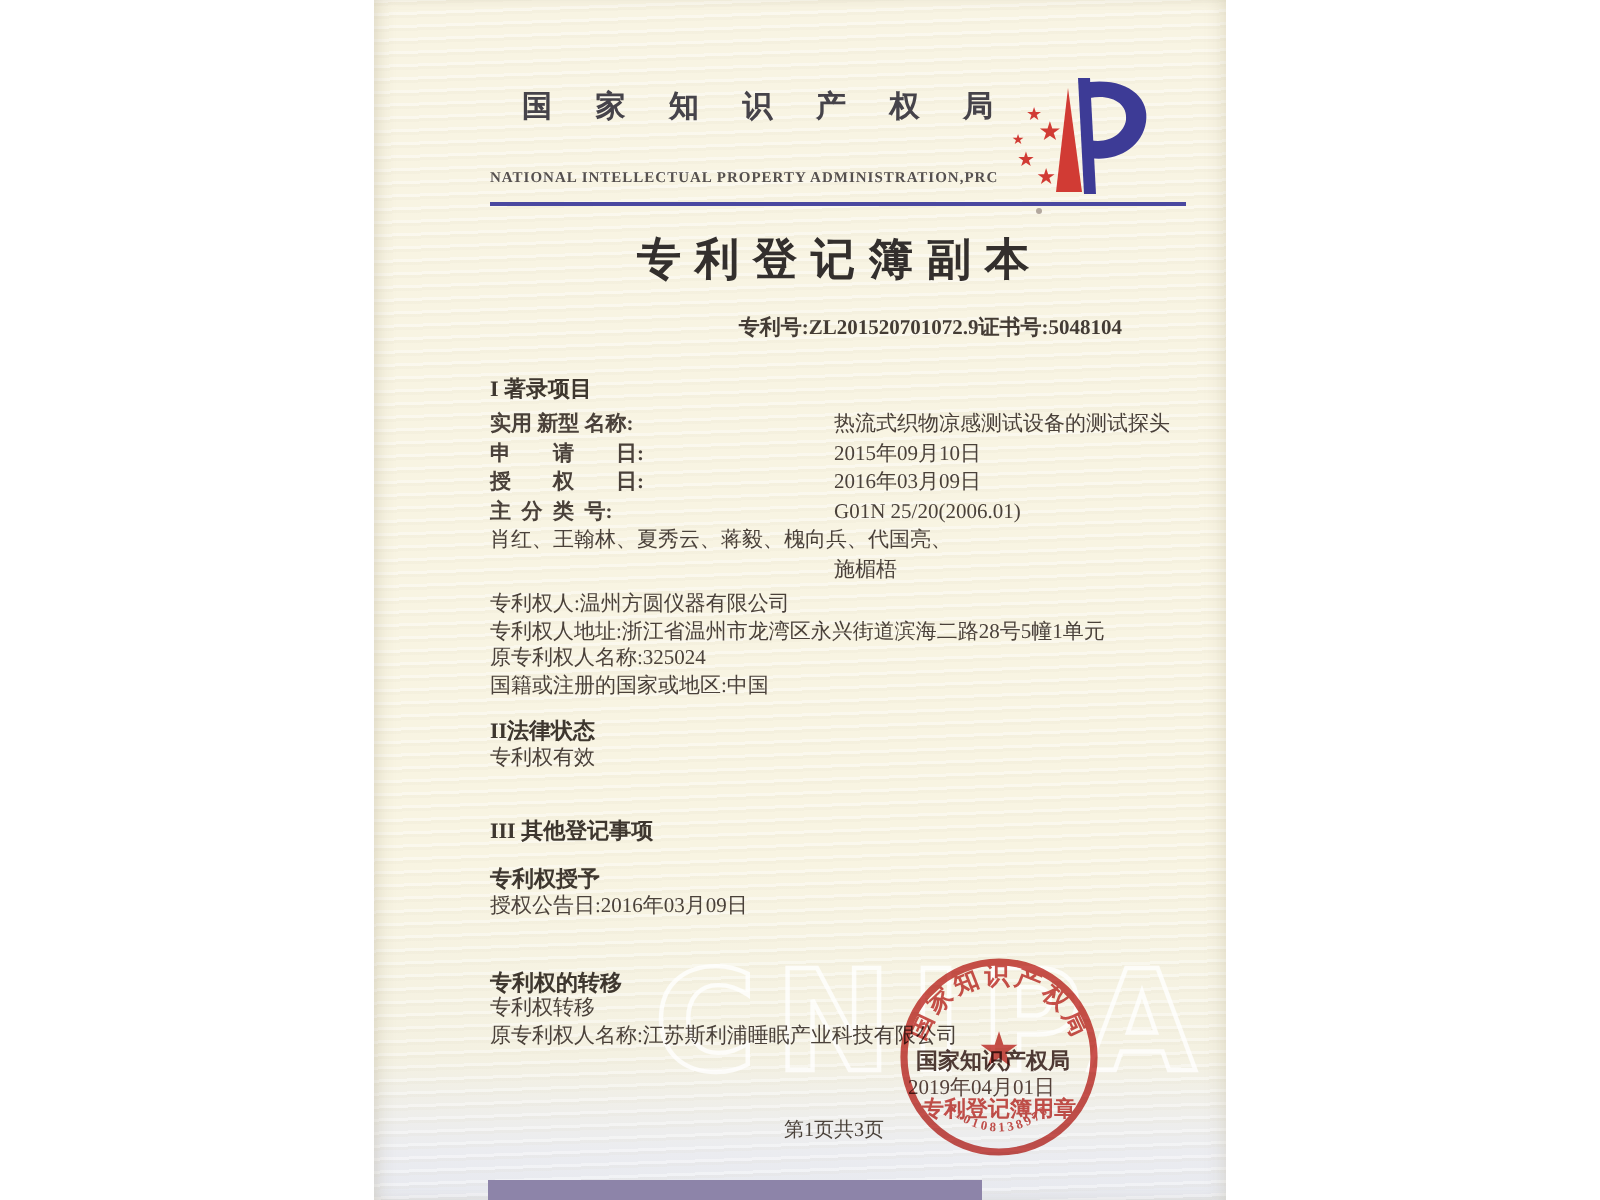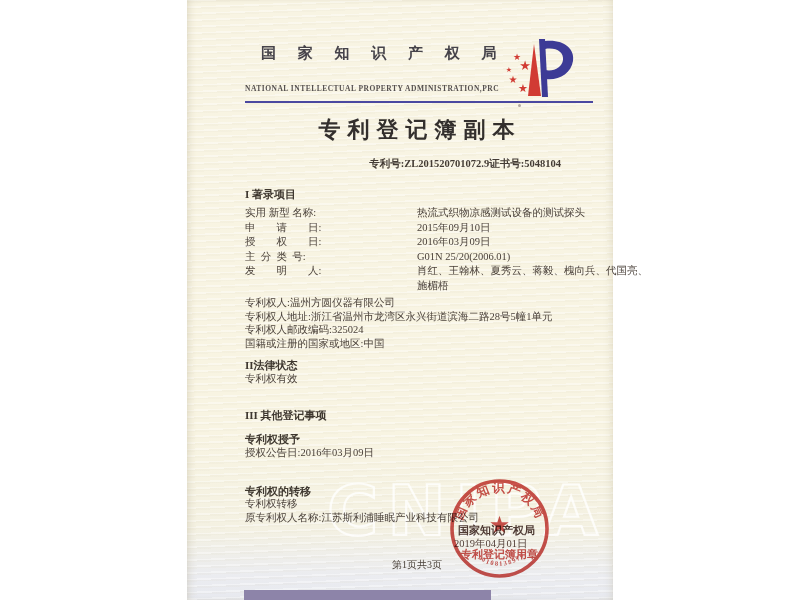--- a/index.html
+++ b/index.html
@@ -25,21 +25,21 @@
   .logo{left:314px;top:36px;width:84px;height:64px;}
   .logo-dot{left:331px;top:104px;width:3px;height:3px;border-radius:50%;background:#b3a89e;}
   .doc-title{left:58px;top:115px;width:350px;text-align:center;font-size:22px;font-weight:bold;letter-spacing:7px;color:#332f2d;white-space:nowrap;}
   
   .meta-row{left:58px;top:157px;width:316px;display:flex;justify-content:flex-end;font-size:10.5px;font-weight:bold;color:#443c35;white-space:nowrap;}
   
   .h-sec{font-size:11px;font-weight:bold;color:#3e372f;white-space:nowrap;}
   .sec1-h{left:58px;top:187px;}
   .rows{left:58px;top:206px;width:360px;font-size:10.5px;line-height:14.5px;color:#4a413a;}
   .row{display:flex;}
-  .row .lab{width:172px;font-weight:normal;white-space:pre;flex:none;}
+  .row .lab{width:172px;font-weight:bold;white-space:pre;flex:none;}
   .row .val{white-space:nowrap;}
   .owner{left:58px;top:296px;font-size:10.5px;line-height:13.6px;white-space:nowrap;}
   .sec2-h{left:58px;top:358px;}
   .status{left:58px;top:372px;font-size:10.5px;white-space:nowrap;}
   .sec3-h{left:58px;top:408px;}
   .grant-h{left:58px;top:432px;}
   .grant-line{left:58px;top:446px;font-size:10.5px;white-space:nowrap;}
   .transfer-h{left:58px;top:484px;text-align:right;}
   .transfer-1{left:58px;top:497px;font-size:10.5px;white-space:nowrap;}
   .transfer-2{left:58px;top:511px;font-size:10.5px;white-space:nowrap;}
@@ -101,32 +101,31 @@
     </div>
     <div class="row">
       <span class="lab">授　　权　　日:</span>
       <span class="val">2016年03月09日</span>
     </div>
     <div class="row">
       <span class="lab">主  分  类  号:</span>
       <span class="val">G01N 25/20(2006.01)</span>
     </div>
     <div class="row">
-      <span class="lab">发　　明　　人:</span>
       <span class="val">肖红、王翰林、夏秀云、蒋毅、槐向兵、代国亮、</span>
     </div>
     <div class="row">
       <span class="lab"></span>
       <span class="val">施楣梧</span>
     </div>
   </div>
   <div class="abs owner z2">
     <div>专利权人:温州方圆仪器有限公司</div>
     <div>专利权人地址:浙江省温州市龙湾区永兴街道滨海二路28号5幢1单元</div>
-    <div>专利权人邮政编码:325024</div>
+    <div>原专利权人名称:325024</div>
     <div>国籍或注册的国家或地区:中国</div>
   </div>
 
   <div class="abs h-sec sec2-h z2">II法律状态</div>
   <div class="abs status z2">专利权有效</div>
 
   <div class="abs h-sec sec3-h z2">III 其他登记事项</div>
   <div class="abs h-sec grant-h z2">专利权授予</div>
   <div class="abs grant-line z2">授权公告日:2016年03月09日</div>
   <div class="abs h-sec transfer-h z2">专利权的转移</div>

